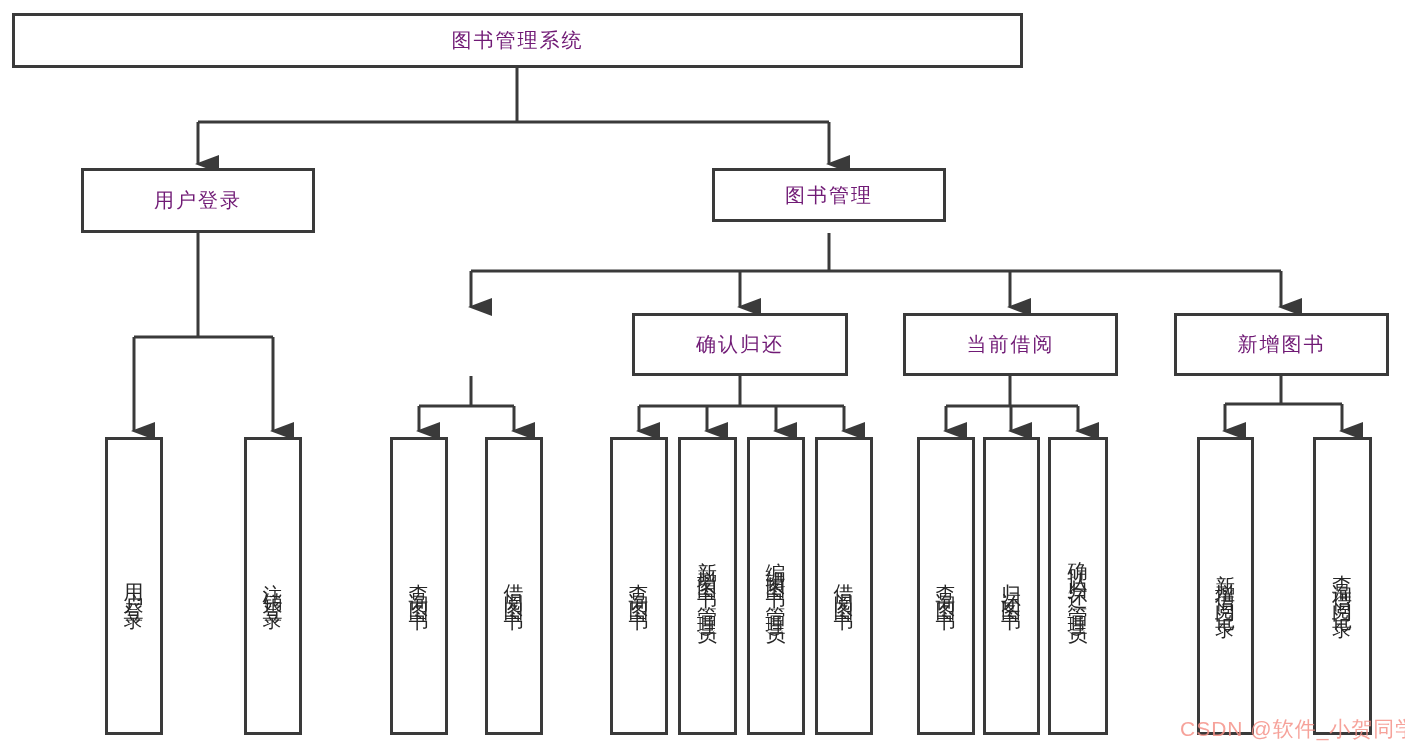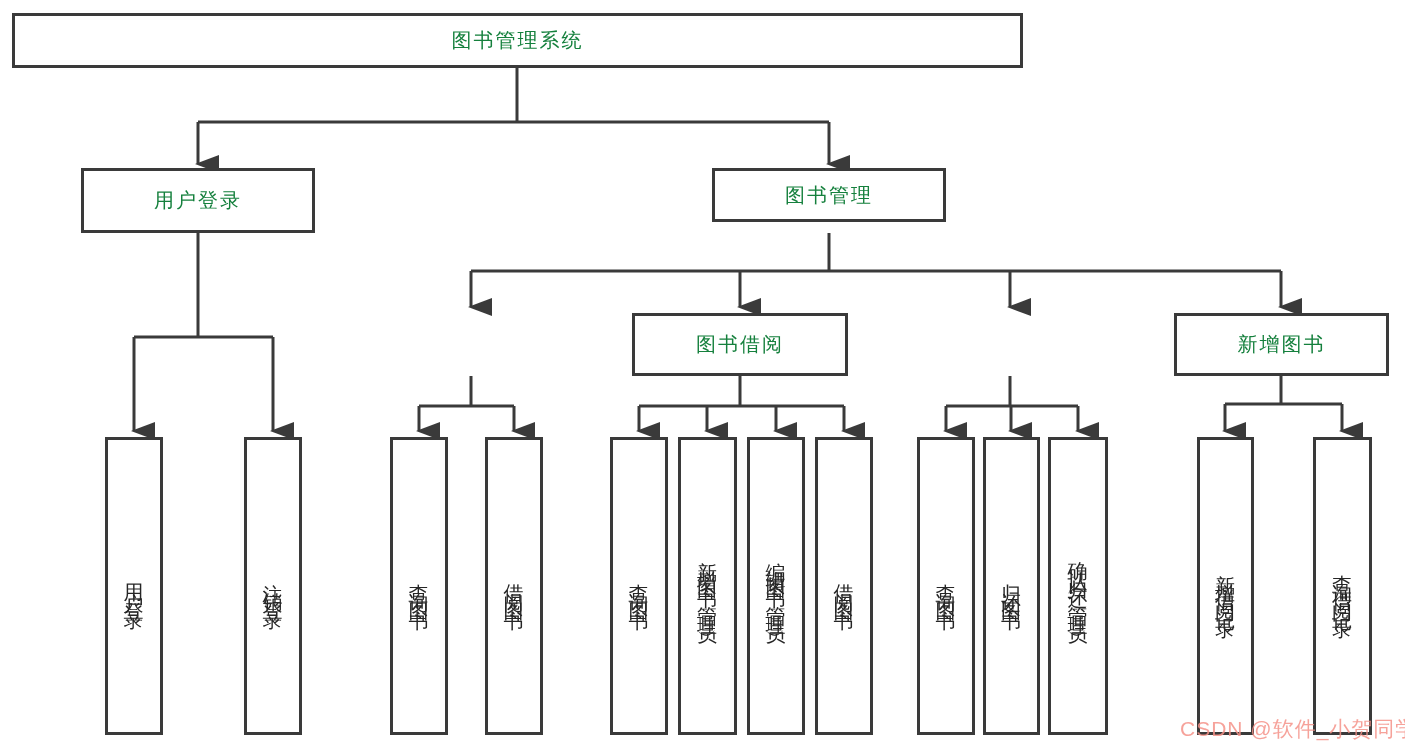--- a/index.html
+++ b/index.html
@@ -26,21 +26,21 @@
     box-sizing: border-box;
     border: 3px solid #3a3a3a;
     background: #ffffff;
     display: flex;
     align-items: center;
     justify-content: center;
     z-index: 2;
   }
   .node .hlabel {
     font-size: 20px;
-    color: #15803d;
+    color: #701a75;
     letter-spacing: 2px;
     white-space: nowrap;
   }
   .node .vlabel {
     writing-mode: vertical-rl;
     text-orientation: upright;
     font-size: 20px;
     color: #262626;
     letter-spacing: 9px;
     line-height: 1;
@@ -111,21 +111,24 @@
   </div>
 
   <div class="node" style="left:81px; top:168px; width:234px; height:65px">
     <span class="hlabel">用户登录</span>
   </div>
   <div class="node" style="left:712px; top:168px; width:234px; height:54px">
     <span class="hlabel">图书管理</span>
   </div>
 
   <div class="node" style="left:632px; top:313px; width:216px; height:63px">
-    <span class="hlabel">图书借阅</span>
+    <span class="hlabel">确认归还</span>
+  </div>
+  <div class="node" style="left:903px; top:313px; width:215px; height:63px">
+    <span class="hlabel">当前借阅</span>
   </div>
   <div class="node" style="left:1174px; top:313px; width:215px; height:63px">
     <span class="hlabel">新增图书</span>
   </div>
 
   <div class="node" style="left:105px; top:437px; width:58px; height:298px">
     <span class="vlabel">用户登录</span>
   </div>
   <div class="node" style="left:244px; top:437px; width:58px; height:298px">
     <span class="vlabel">注销登录</span>

